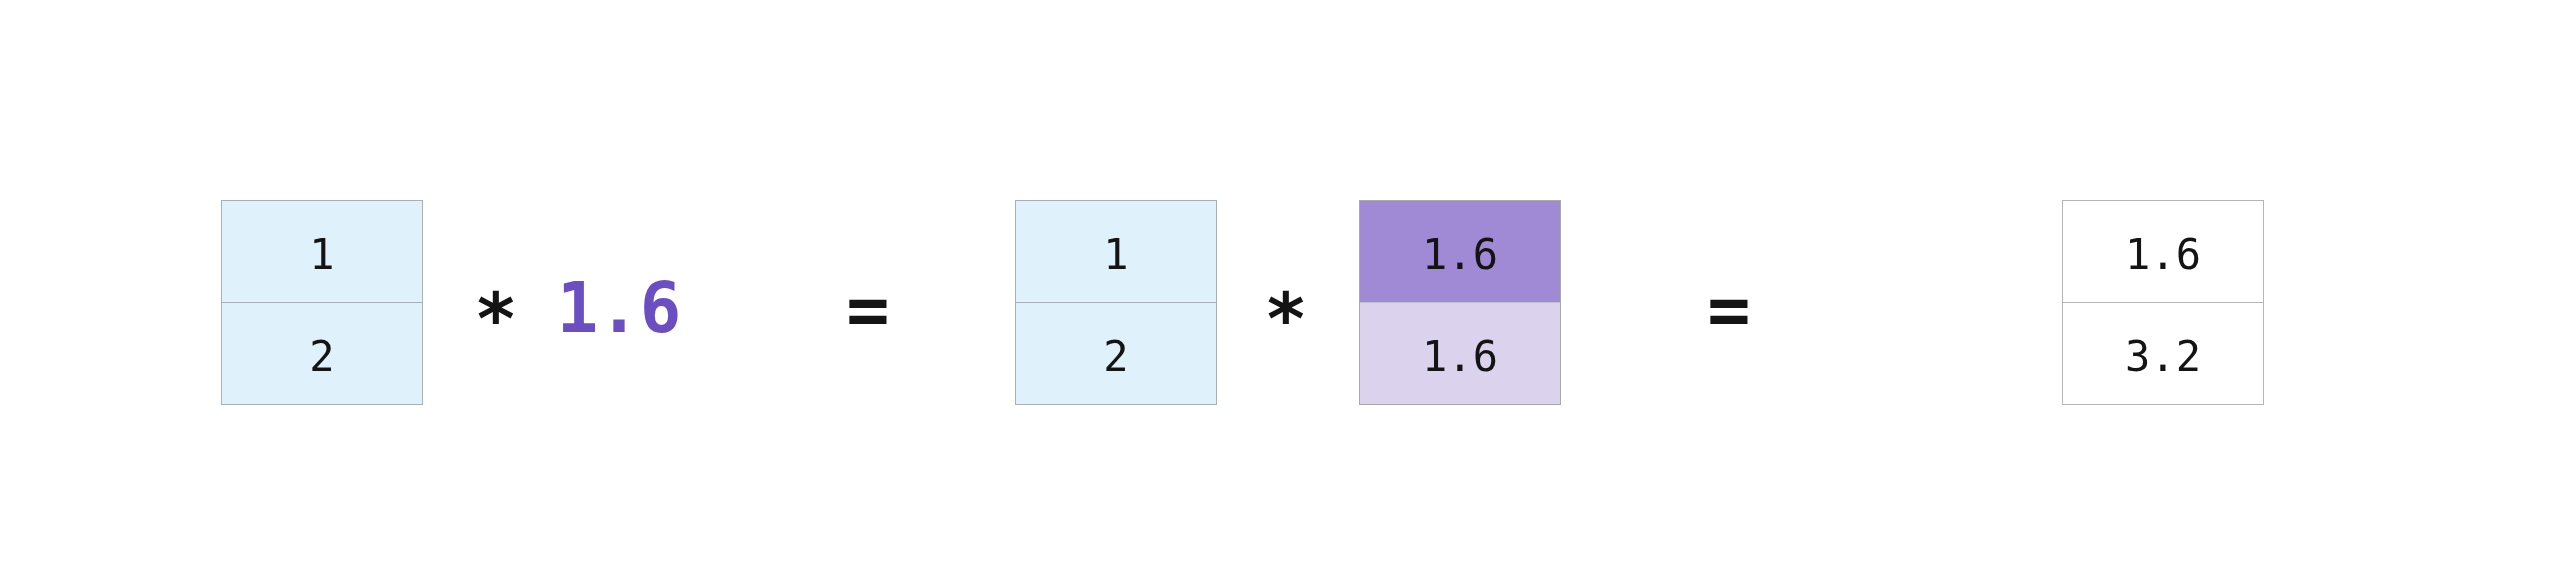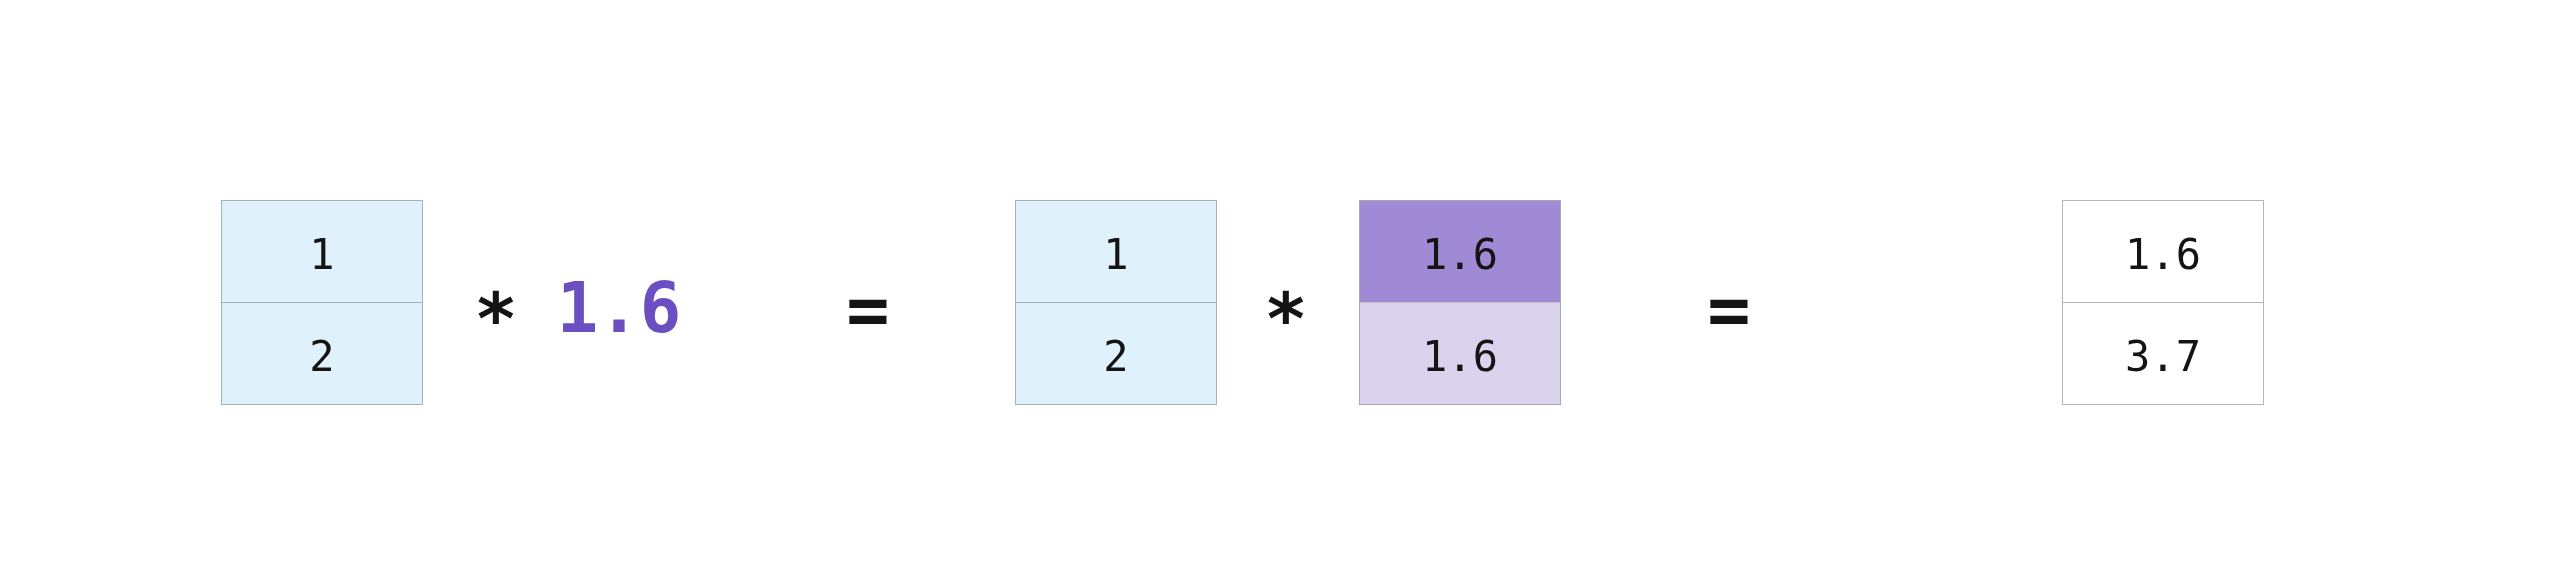--- a/index.html
+++ b/index.html
@@ -109,17 +109,17 @@
 
   <div class="vec broadcast vec-c">
     <div class="cell strong">1.6</div>
     <div class="cell light">1.6</div>
   </div>
 
   <span class="op eq eq-2">=</span>
 
   <div class="vec result vec-d">
     <div class="cell">1.6</div>
-    <div class="cell">3.7</div>
+    <div class="cell">3.2</div>
   </div>
 
 </div>
 
 
 </body></html>

